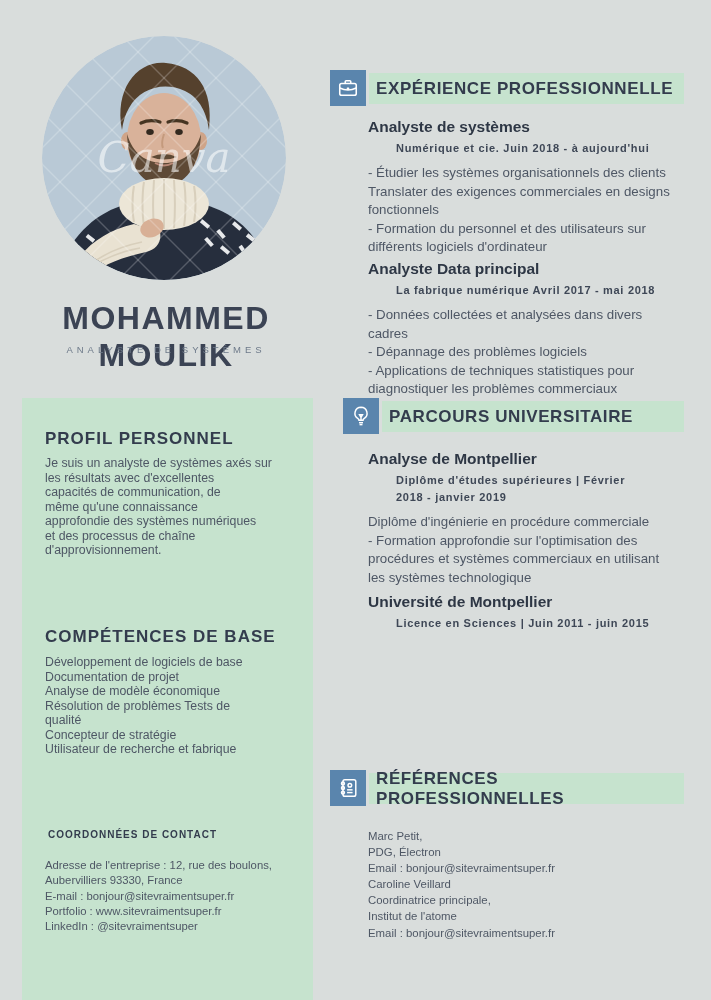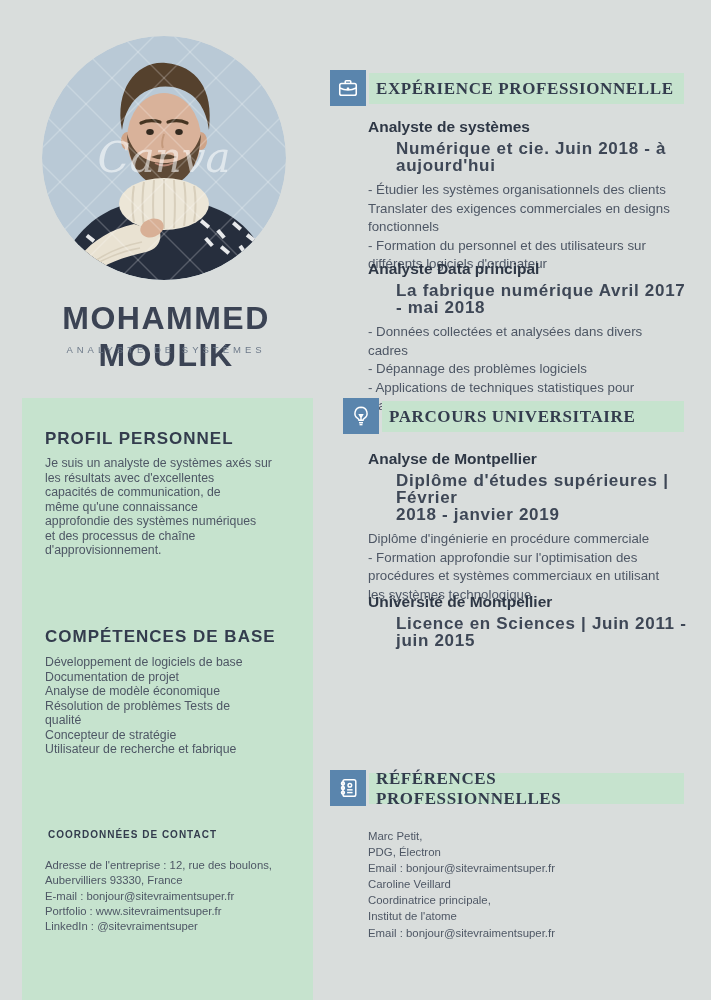--- a/index.html
+++ b/index.html
@@ -30,26 +30,26 @@
   
   .sec-header { position:absolute; left:330px; width:354px; display:flex; }
   .icon-sq {
     width:36px; height:36px; background:#5a85ad; flex:none;
     display:flex; align-items:center; justify-content:center;
   }
   .banner {
     flex:1; height:31px; margin-top:3px; margin-left:3px; background:#c6e3ce;
     display:flex; align-items:center; padding-left:7px;
   }
-  .banner h2 { font-size:17px; font-weight:bold; letter-spacing:0.6px; color:#333c4d;font-family:Liberation Serif, serif; }
+  .banner h2 { font-size:17px; font-weight:bold; letter-spacing:0.6px; color:#333c4d; }
 
   
   .block { position:absolute; width:324px; }
   .job-title { font-size:15.5px; font-weight:bold; color:#2e3745; }
-  .job-sub { margin-top:4px; font-size:17px; font-weight:bold; letter-spacing:0.7px; color:#3e4756; line-height:17px;padding-left:28px; }
+  .job-sub { margin-top:4px; font-size:11px; font-weight:bold; letter-spacing:0.7px; color:#3e4756; line-height:17px;padding-left:28px; }
   .body-lines { margin-top:7px; font-size:13.3px; line-height:18.6px; color:#4e5765; }
   .ref-lines { font-size:11.4px; line-height:16.1px; color:#4e5765; }
 </style>
 </head>
 <body>
 
 <div class="page">
 
   <div class="abs photo-circle">
     <svg width="244" height="244" viewBox="0 0 244 244">

